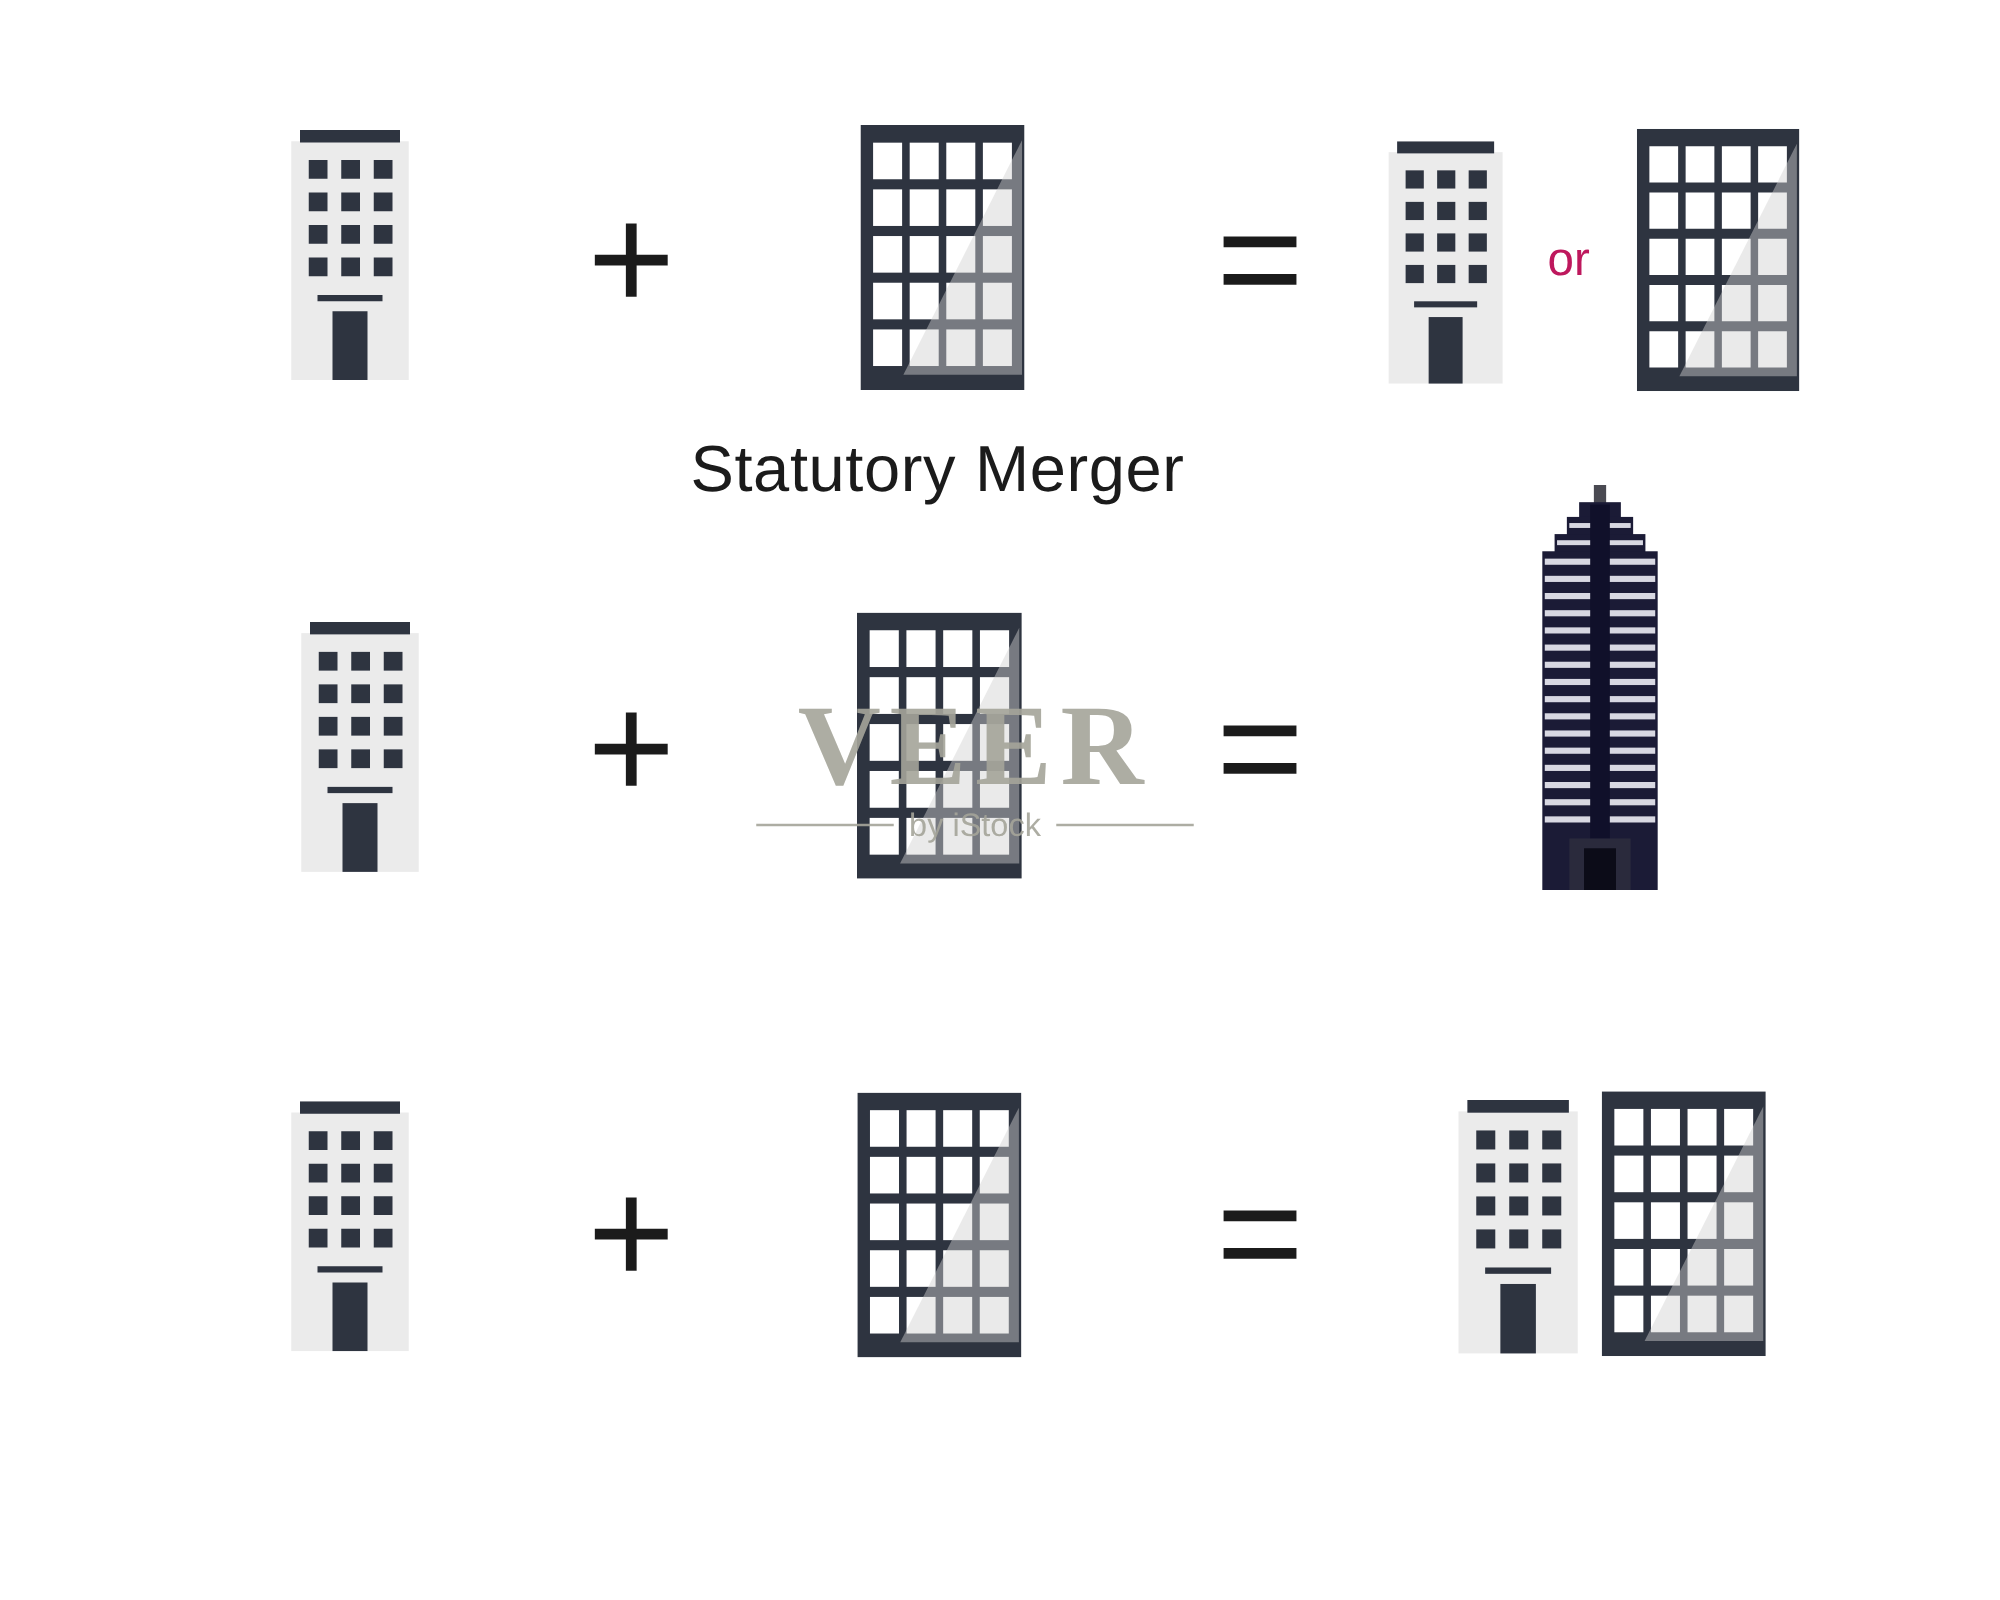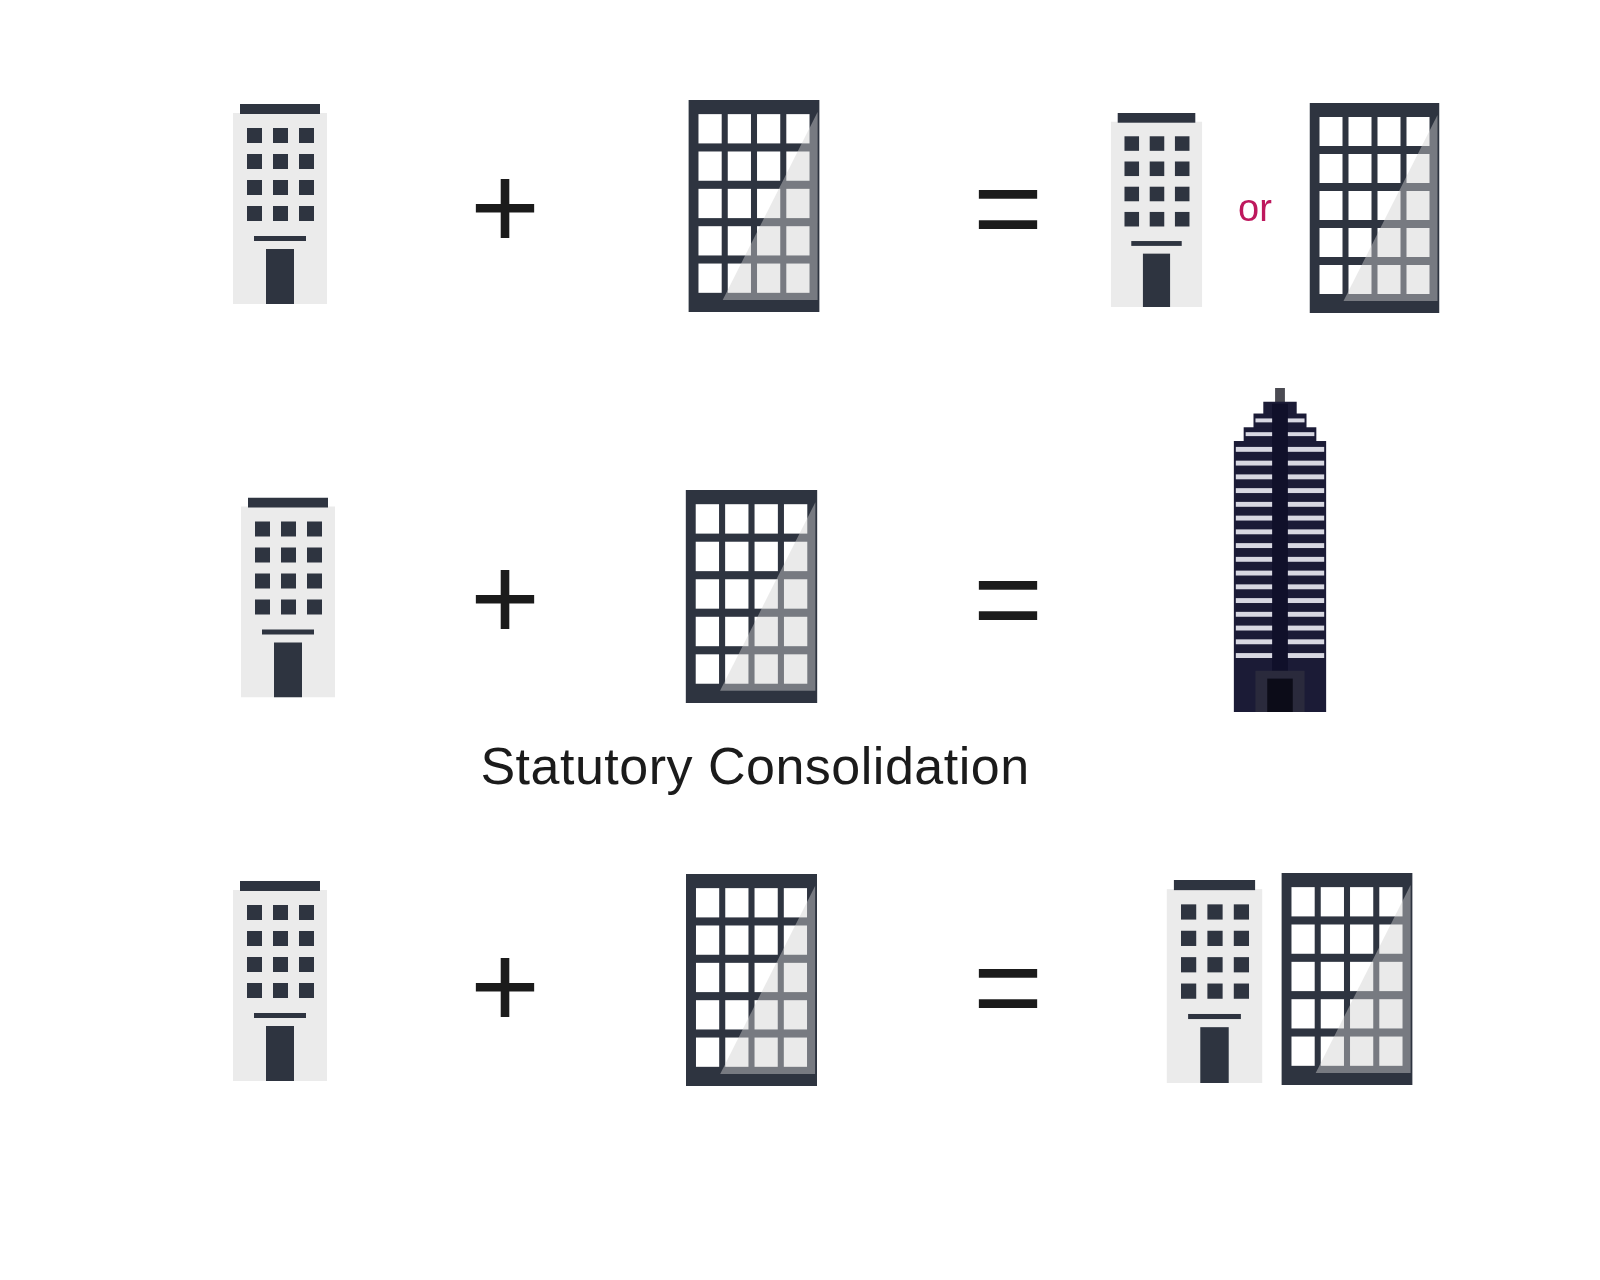--- a/index.html
+++ b/index.html
@@ -160,34 +160,42 @@
       <use href="#bldgB"></use>
     </svg>
   <div class="op r1-eq">=</div>
   <svg class="icon r1-res-a" viewBox="0 0 100 200">
       <use href="#bldgA"></use>
     </svg>
   <div class="or-text r1-or">or</div>
   <svg class="icon r1-res-b" viewBox="0 0 130 210">
       <use href="#bldgB"></use>
     </svg>
+  <div class="label r1-label">Statutory Merger</div>
 
   <svg class="icon r2-a" viewBox="0 0 100 200">
       <use href="#bldgA"></use>
     </svg>
   <div class="op r2-plus">+</div>
   <svg class="icon r2-b" viewBox="0 0 130 210">
       <use href="#bldgB"></use>
     </svg>
   <div class="op r2-eq">=</div>
   <svg class="icon r2-tower" viewBox="0 0 110 330">
       <use href="#tower"></use>
     </svg>
-  <div class="label r2-label">Statutory Consolidation</div>
-
+
+  <div class="watermark">
+    <div class="wm-brand">VEER</div>
+    <div class="wm-row">
+      <span class="wm-line"></span>
+      <span class="wm-by">by iStock</span>
+      <span class="wm-line"></span>
+    </div>
+  </div>
 
   <svg class="icon r3-a" viewBox="0 0 100 200">
       <use href="#bldgA"></use>
     </svg>
   <div class="op r3-plus">+</div>
   <svg class="icon r3-b" viewBox="0 0 130 210">
       <use href="#bldgB"></use>
     </svg>
   <div class="op r3-eq">=</div>
   <svg class="icon r3-res-a" viewBox="0 0 100 200">

